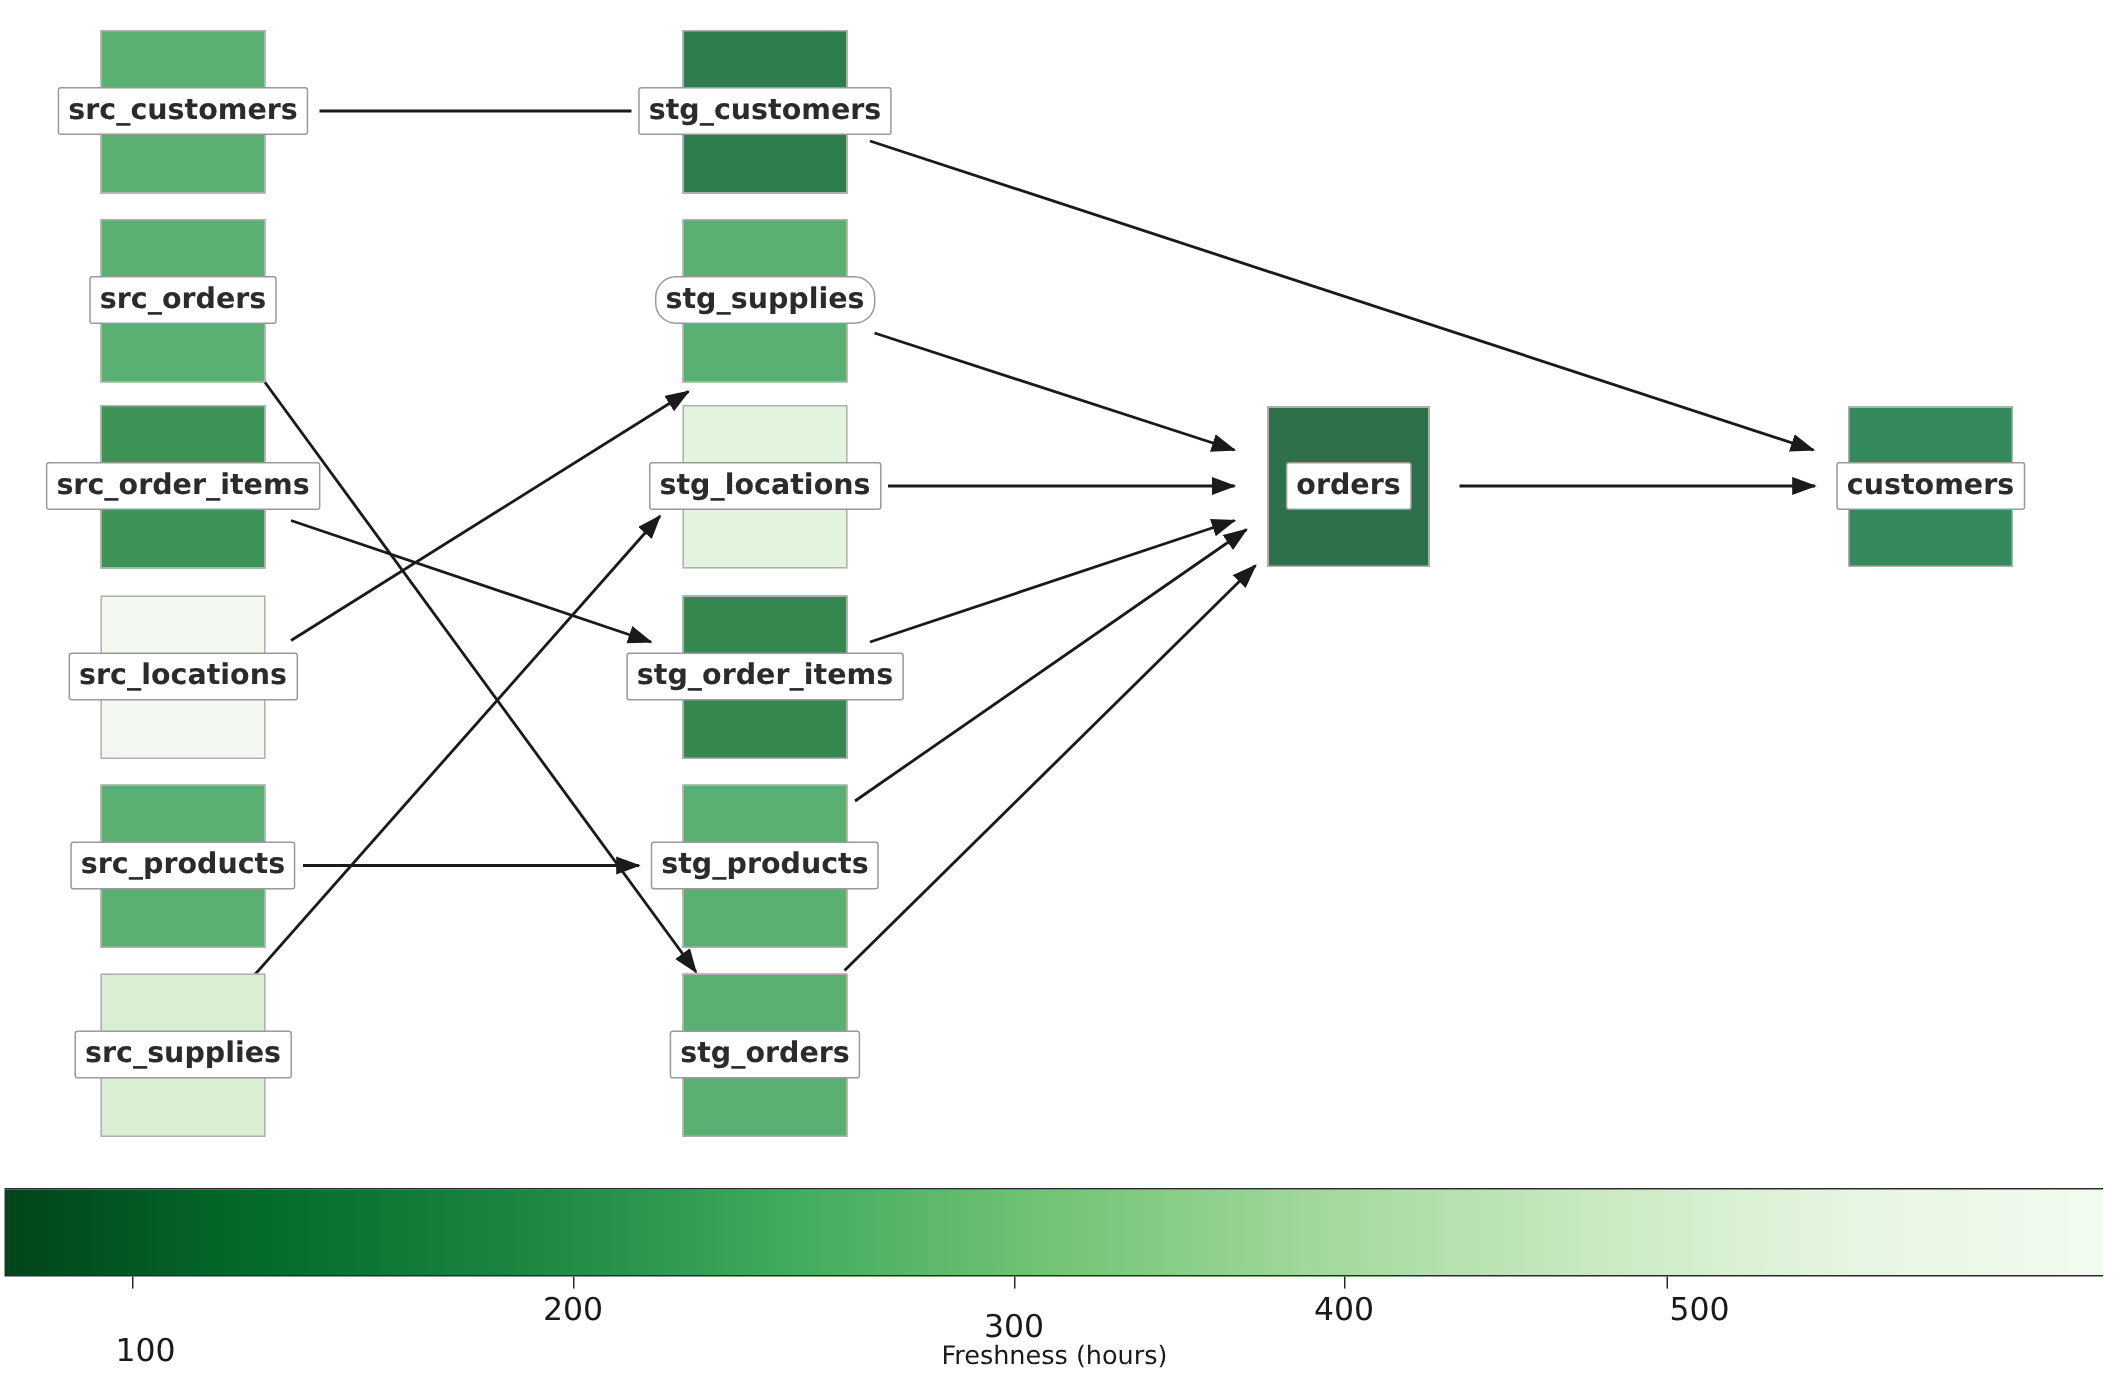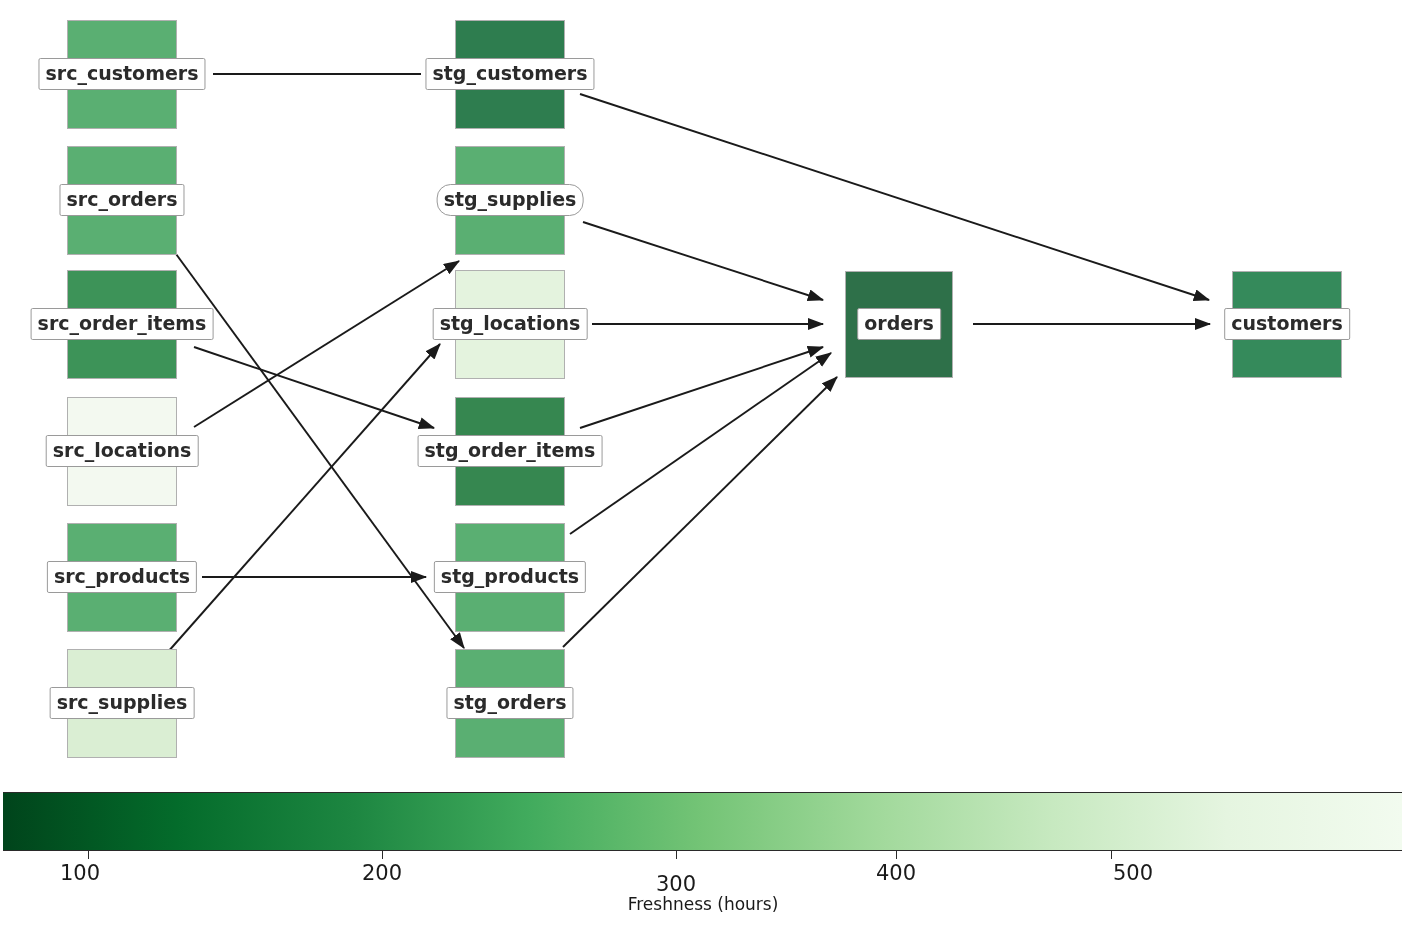--- a/index.html
+++ b/index.html
@@ -146,21 +146,21 @@
         <div class="node-label" style="left: 510px; top: 703px;">stg_orders</div>
         <div class="node-label" style="left: 899px; top: 324px;">orders</div>
         <div class="node-label" style="left: 1287px; top: 324px;">customers</div>
       </div>
   </div>
 
   <div id="colorbar-wrap">
     <div id="colorbar" style="background: linear-gradient(to right, rgb(0, 68, 27), rgb(4, 108, 43), rgb(29, 134, 65), rgb(65, 171, 93), rgb(116, 196, 118), rgb(161, 217, 155), rgb(199, 233, 192), rgb(229, 245, 224), rgb(242, 251, 239));"></div>
     <div id="cb-ticks">
         <div class="cb-tick" style="left: 88px;"></div>
-        <div class="cb-ticklabel" style="left: 80px;">100</div>
+        <div class="cb-ticklabel" style="left: 97px; margin-top: 27px;">100</div>
         <div class="cb-tick" style="left: 382px;"></div>
         <div class="cb-ticklabel" style="left: 382px;">200</div>
         <div class="cb-tick" style="left: 676px;"></div>
         <div class="cb-ticklabel" style="left: 676px; margin-top: 11px;">300</div>
         <div class="cb-tick" style="left: 896px;"></div>
         <div class="cb-ticklabel" style="left: 896px;">400</div>
         <div class="cb-tick" style="left: 1111px;"></div>
         <div class="cb-ticklabel" style="left: 1133px;">500</div>
       </div>
     <div id="cb-title">Freshness (hours)</div>

